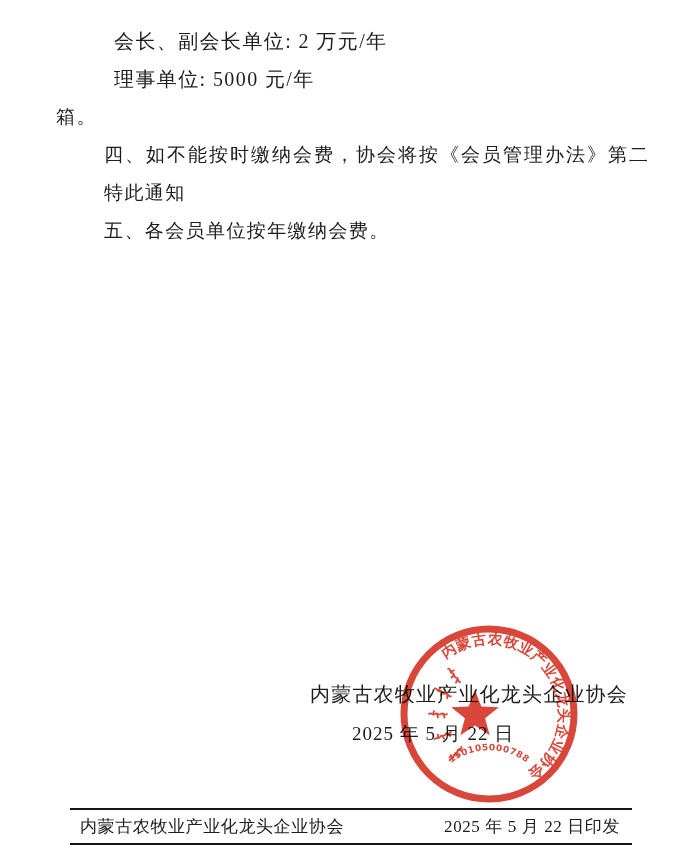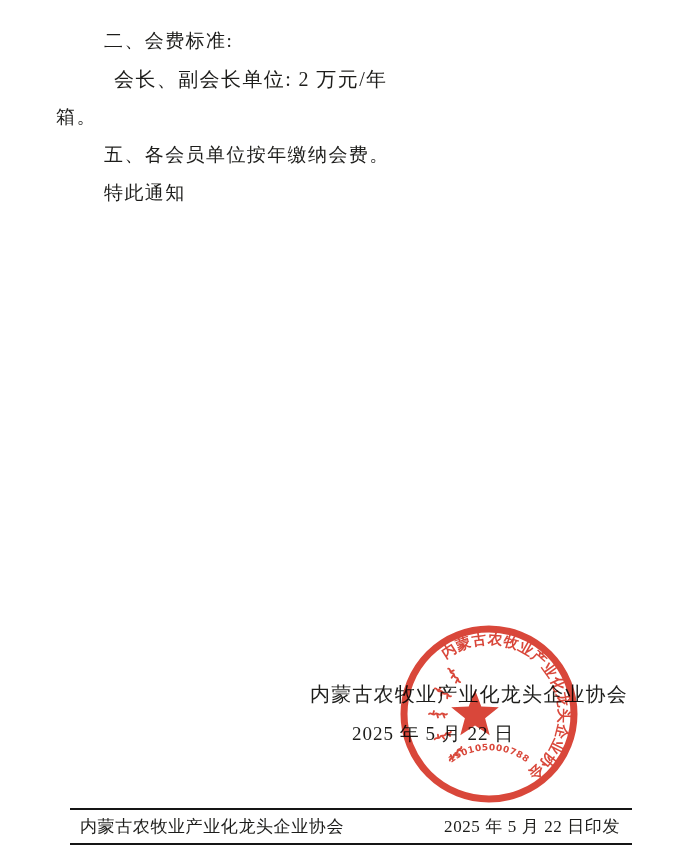--- a/index.html
+++ b/index.html
@@ -56,30 +56,31 @@
   }
   .seal-ring-text { font-family:"Liberation Sans","DejaVu Sans",sans-serif; font-weight:bold; }
   .seal-code-text { font-family:"DejaVu Sans",sans-serif; font-weight:bold; }
 </style>
 </head>
 <body>
 
 <div class="page">
 
   <div class="body-text">
-    <div class="line indent1">二、会费标准:</div>
 
     <div class="line indent2 bold">会长、副会长单位: 2 万元/年</div>
+    <div class="line indent2 bold">理事单位: 5000 元/年</div>
 
     <div class="line">箱。</div>
 
+    <div class="line indent1 just">四、如不能按时缴纳会费，协会将按《会员管理办法》第二</div>
+
+    <div class="line indent1">特此通知</div>
 
     <div class="line indent1">五、各会员单位按年缴纳会费。</div>
-
-    <div class="line indent1">特此通知</div>
   </div>
 
   <div class="sig-org">内蒙古农牧业产业化龙头企业协会</div>
   <div class="sig-date">2025 年 5 月 22 日</div>
 
   <svg class="seal" viewBox="-106 -106 212 212" xmlns="http://www.w3.org/2000/svg" aria-hidden="true">
     <defs>
       <path id="sealTopArc" d="M -45 -53.6 A 70 70 0 1 1 40.2 57.3" fill="none"></path>
       <path id="sealBottomArc" d="M -38.8 49.6 A 63 63 0 0 1 38.8 49.6" fill="none"></path>
     </defs>

